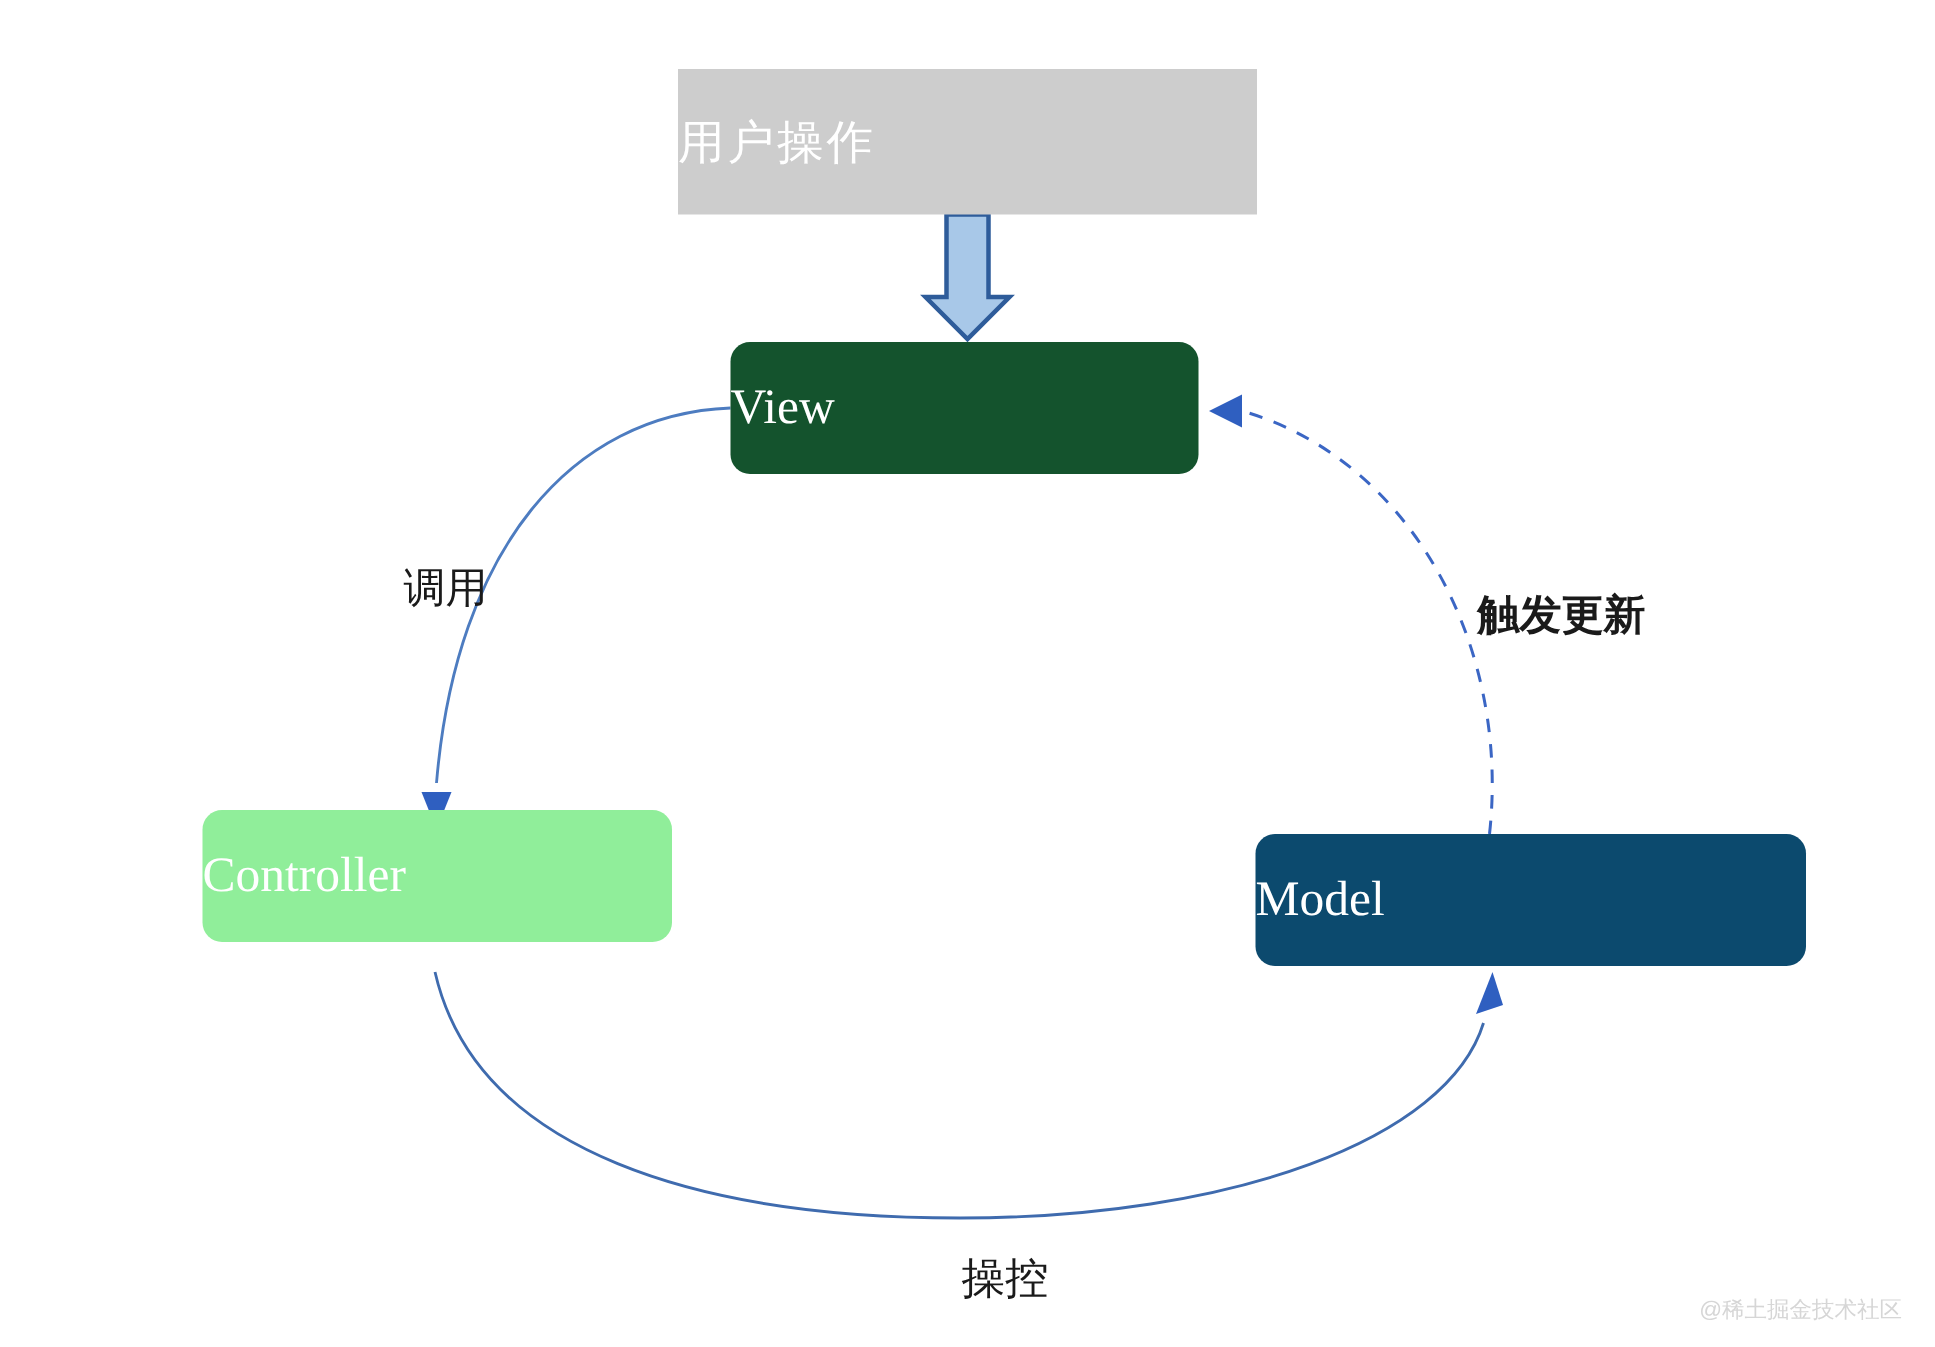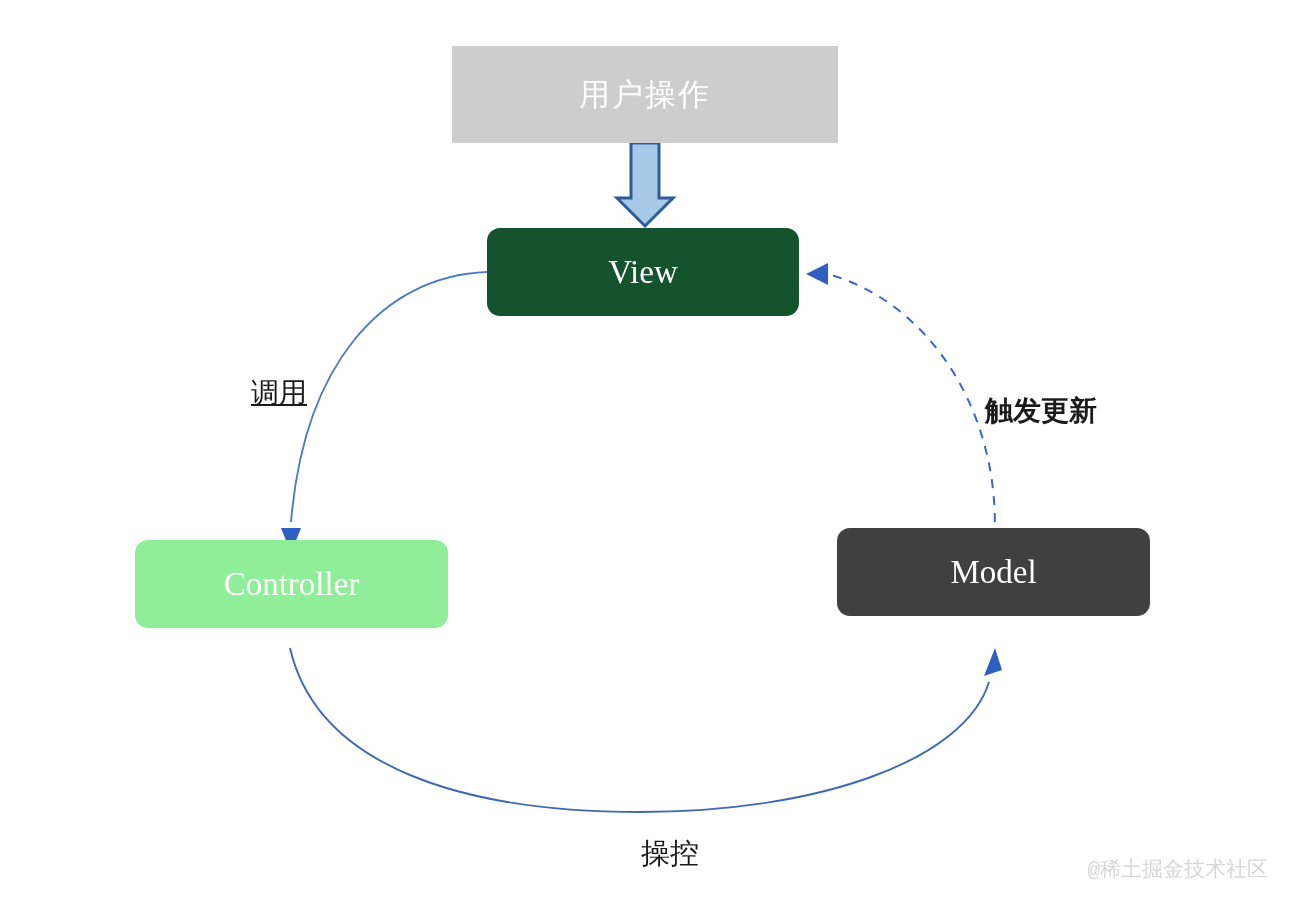--- a/index.html
+++ b/index.html
@@ -17,21 +17,20 @@
   #canvas {
     position: absolute;
     inset: 0;
     width: 1290px;
     height: 898px;
   }
   .node {
     position: absolute;
     display: flex;
     align-items: center;
-    justify-content: center;
     box-sizing: border-box;
     color: #ffffff;
     user-select: none;
   }
   .node-label {
     display: block;
     line-height: 1;
   }
   
   #node-user-action {
@@ -63,55 +62,55 @@
     left: 135px;
     top: 540px;
     width: 313px;
     height: 88px;
     background: #90ee9a;
     border-radius: 13px;
   }
   
   #node-model {
     left: 837px;
-    top: 528px;
-    width: 313px;
+    top: 556px;
+    width: 367px;
     height: 88px;
-    background: #404040;
+    background: #0c4a6e;
     border-radius: 13px;
   }
   #node-view .node-label,
   #node-controller .node-label,
   #node-model .node-label {
     font-family: "Liberation Serif", serif;
     font-size: 33px;
     font-weight: 400;
     color: #ffffff;
   }
   
   .edge-label {
     position: absolute;
     color: #1a1a1a;
     font-family: "Liberation Serif", serif;
     font-size: 28px;
     line-height: 1;
     white-space: nowrap;
     user-select: none;
   }
-  #label-invoke { left: 251px; top: 379px; text-decoration: underline; }
+  #label-invoke { left: 269px; top: 379px; }
   #label-trigger-update { left: 985px; top: 397px; font-weight: bold; }
   #label-manipulate { left: 601px; top: 839px; font-size: 29px; margin-left: 40px; }
   
   #watermark {
     position: absolute;
     right: 22px;
     bottom: 17px;
     color: #d6d6d6;
-    font-family: Liberation Mono, monospace;
-    font-size: 21px;
+    font-family: Liberation Sans, sans-serif;
+    font-size: 15px;
     line-height: 1;
     white-space: nowrap;
     user-select: none;
   }
 </style>
 </head>
 <body>
 
 <svg id="canvas" viewBox="0 0 1290 898" xmlns="http://www.w3.org/2000/svg">
   <defs>

